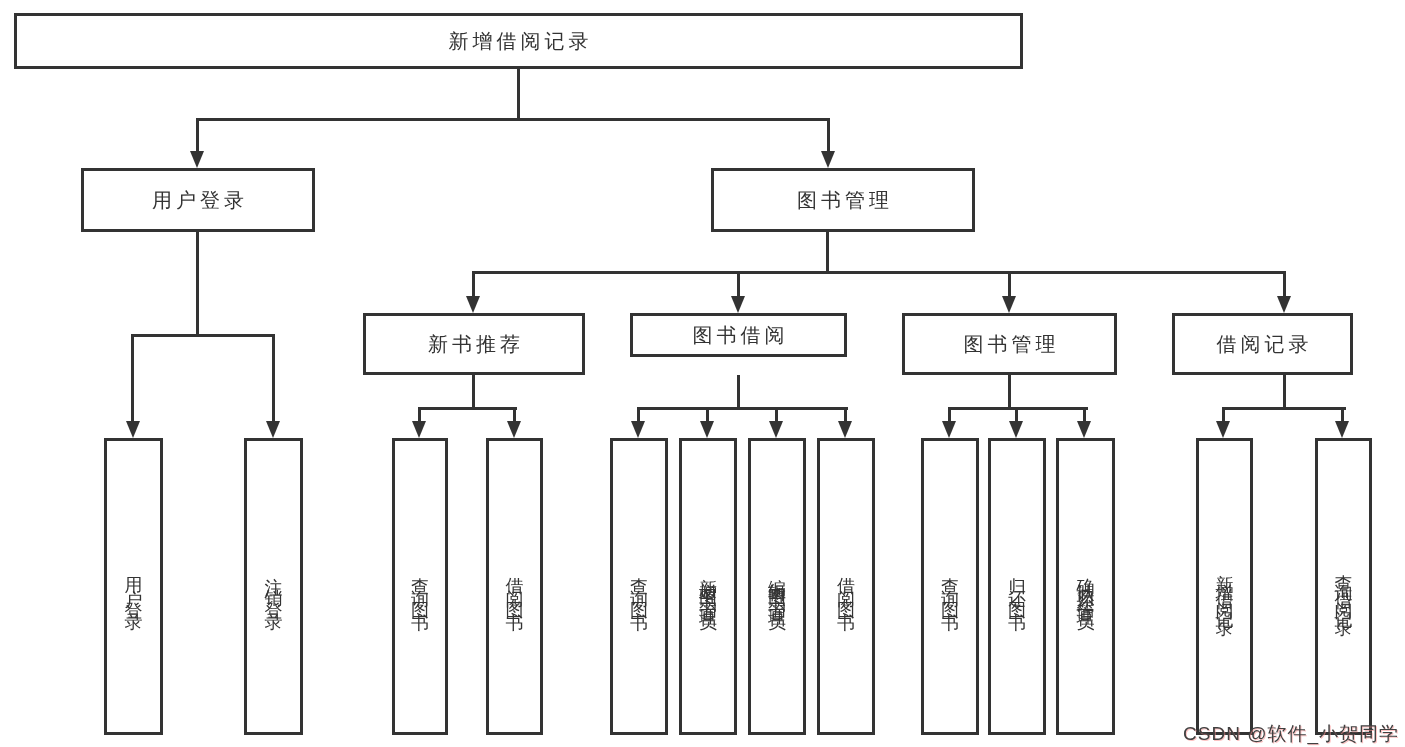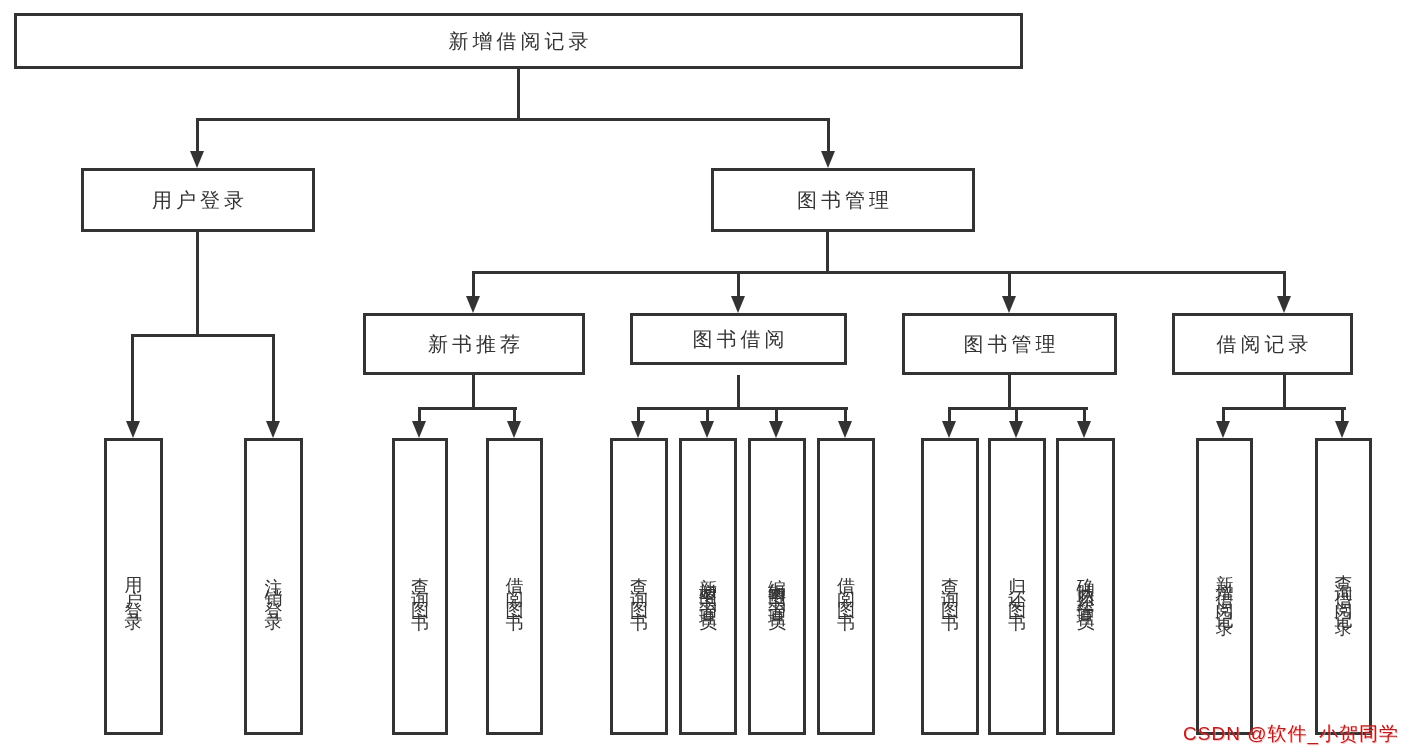--- a/index.html
+++ b/index.html
@@ -24,21 +24,21 @@
   .ls-mid{letter-spacing:9px;}
   .ls-tight{letter-spacing:5px;}
   .hline{position:absolute;height:3px;background:#333333;}
   .vline{position:absolute;width:3px;background:#333333;}
   .arrow{
     position:absolute;width:0;height:0;
     border-left:7px solid transparent;border-right:7px solid transparent;
     border-top:17px solid #333333;
   }
   .watermark{
-    position:absolute;right:6px;bottom:0px;color:#b91c1c;font-size:19px;
+    position:absolute;right:6px;bottom:0px;color:#404040;font-size:19px;
     letter-spacing:1px;text-shadow:1px 1px 0 rgba(252,145,145,0.55);
   }
 </style>
 </head>
 <body>
 
 <div class="canvas">
 
   <div class="box" style="left:14px;top:13px;width:1009px;height:56px;">
     <span>新增借阅记录</span>
@@ -72,21 +72,21 @@
   <div class="vline" style="left:737px;top:271px;height:27px;"></div>
   <div class="arrow" style="left:731px;top:296px;"></div>
   <div class="vline" style="left:1008px;top:271px;height:27px;"></div>
   <div class="arrow" style="left:1002px;top:296px;"></div>
   <div class="vline" style="left:1283px;top:271px;height:27px;"></div>
   <div class="arrow" style="left:1277px;top:296px;"></div>
 
   <div class="box" style="left:363px;top:313px;width:222px;height:62px;">
     <span>新书推荐</span>
   </div>
-  <div class="box" style="left:630px;top:313px;width:217px;height:52px;align-items:center;">
+  <div class="box" style="left:630px;top:313px;width:217px;height:44px;align-items:center;">
     <span>图书借阅</span>
   </div>
   <div class="box" style="left:902px;top:313px;width:215px;height:62px;">
     <span>图书管理</span>
   </div>
   <div class="box" style="left:1172px;top:313px;width:181px;height:62px;">
     <span>借阅记录</span>
   </div>
 
   <div class="vline" style="left:472px;top:375px;height:32px;"></div>

